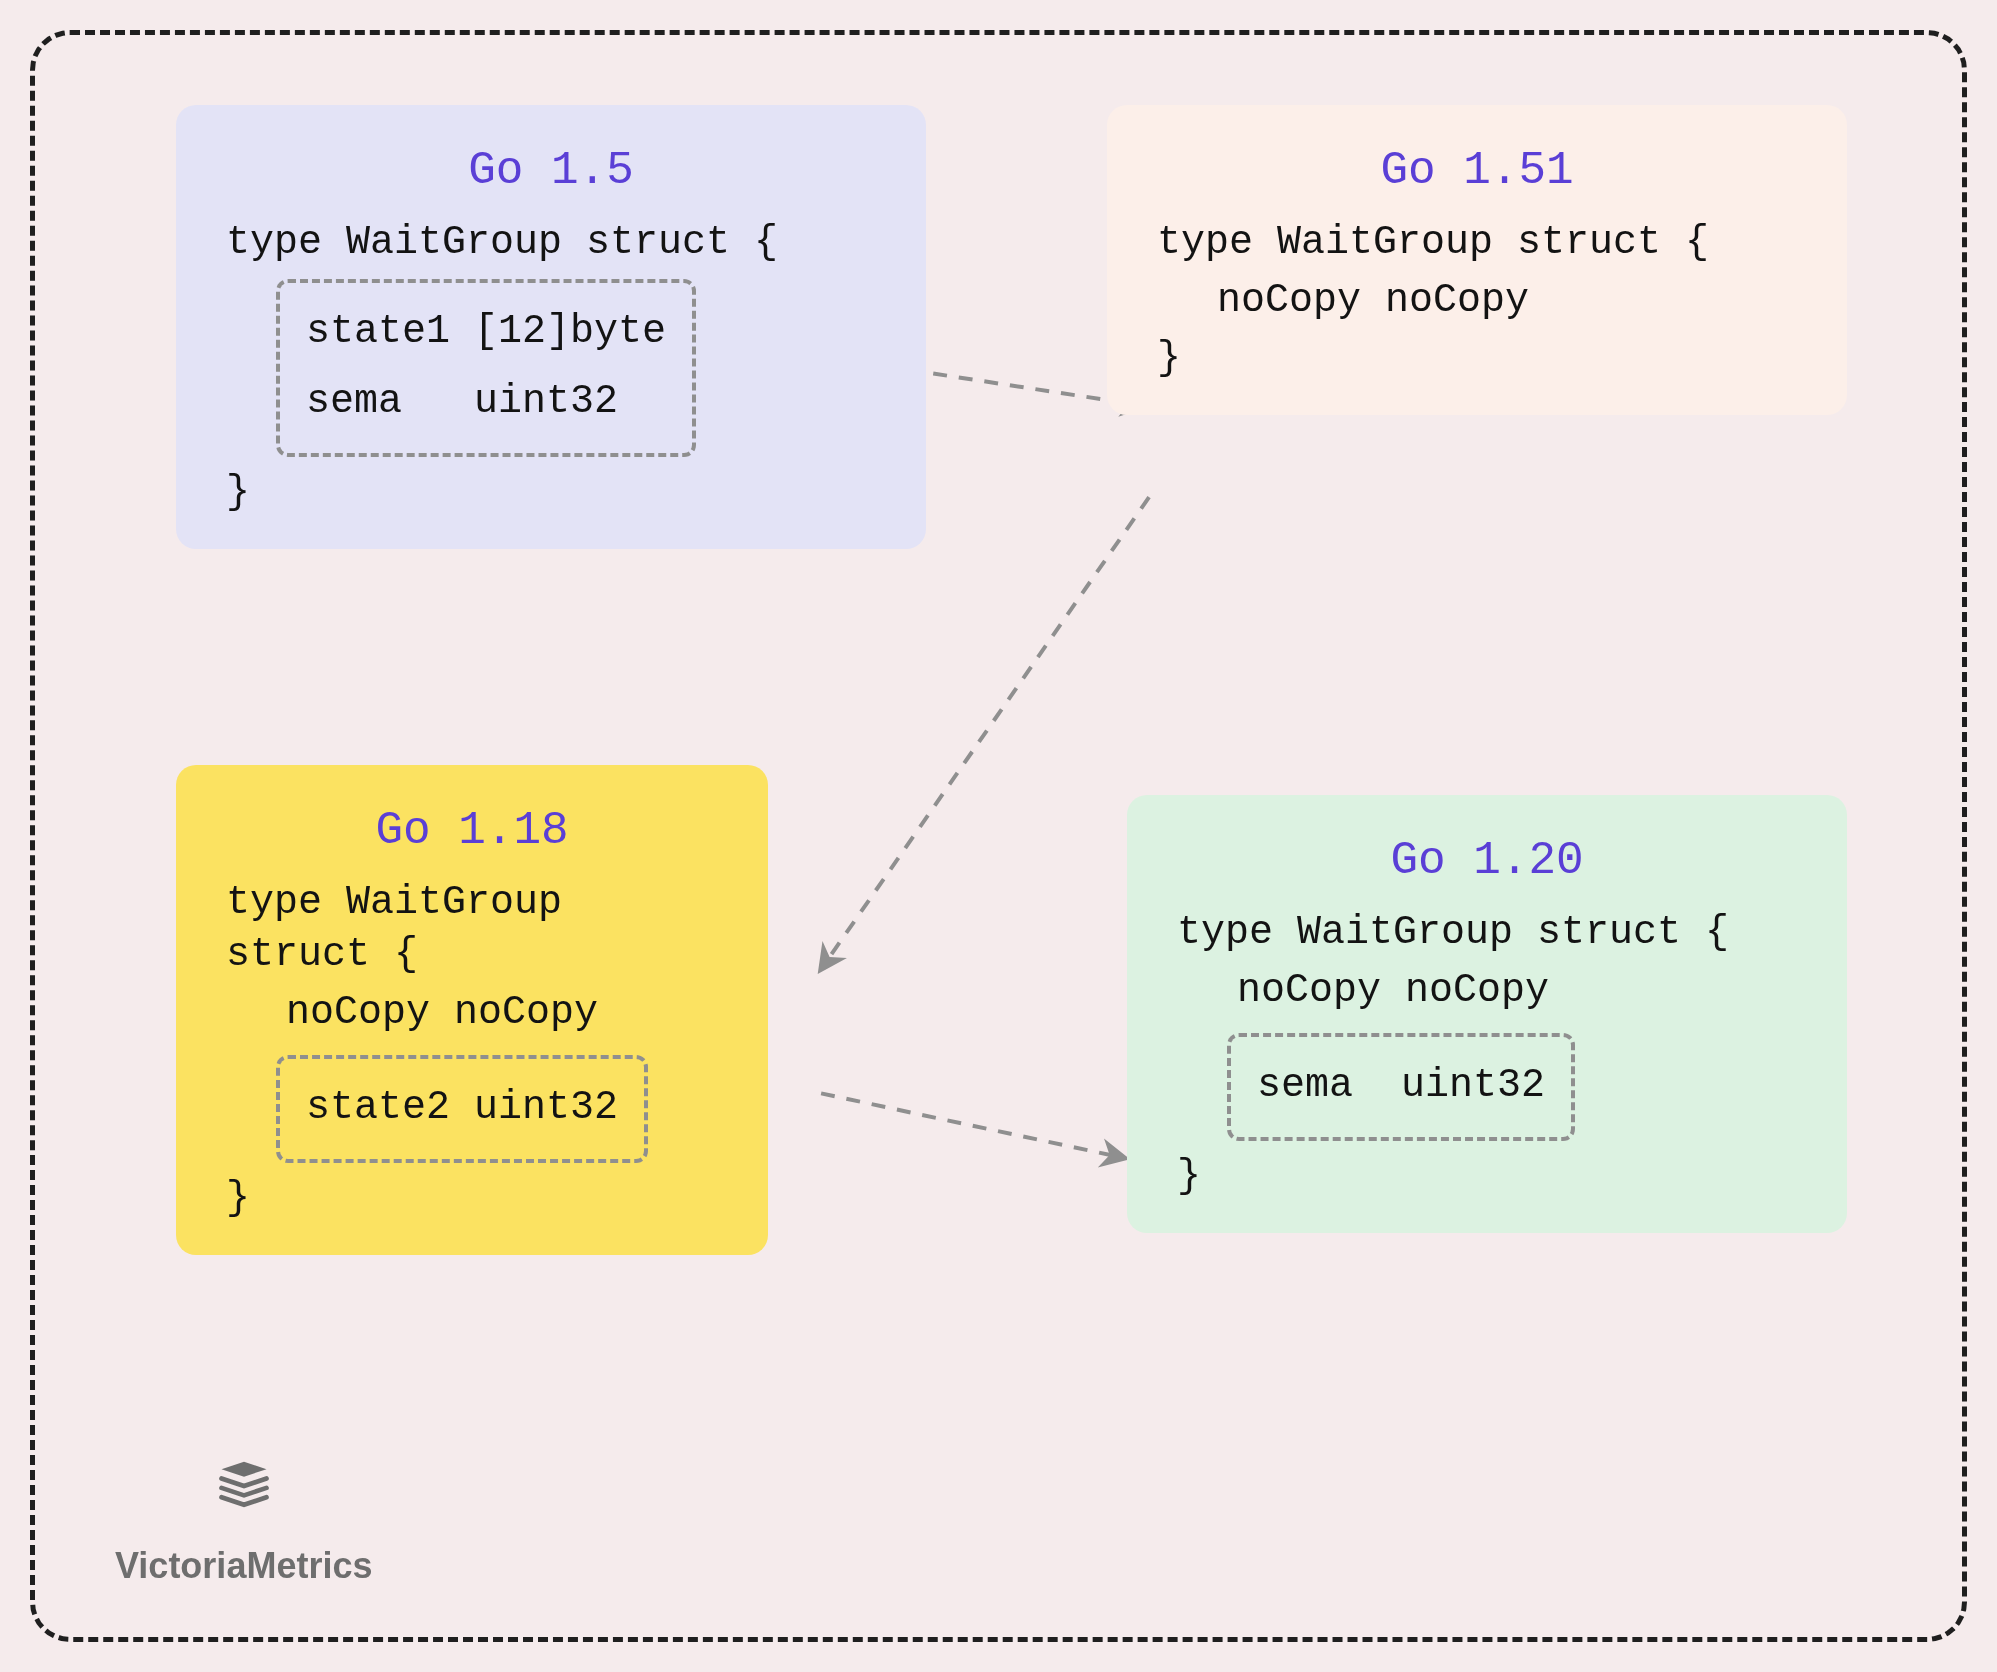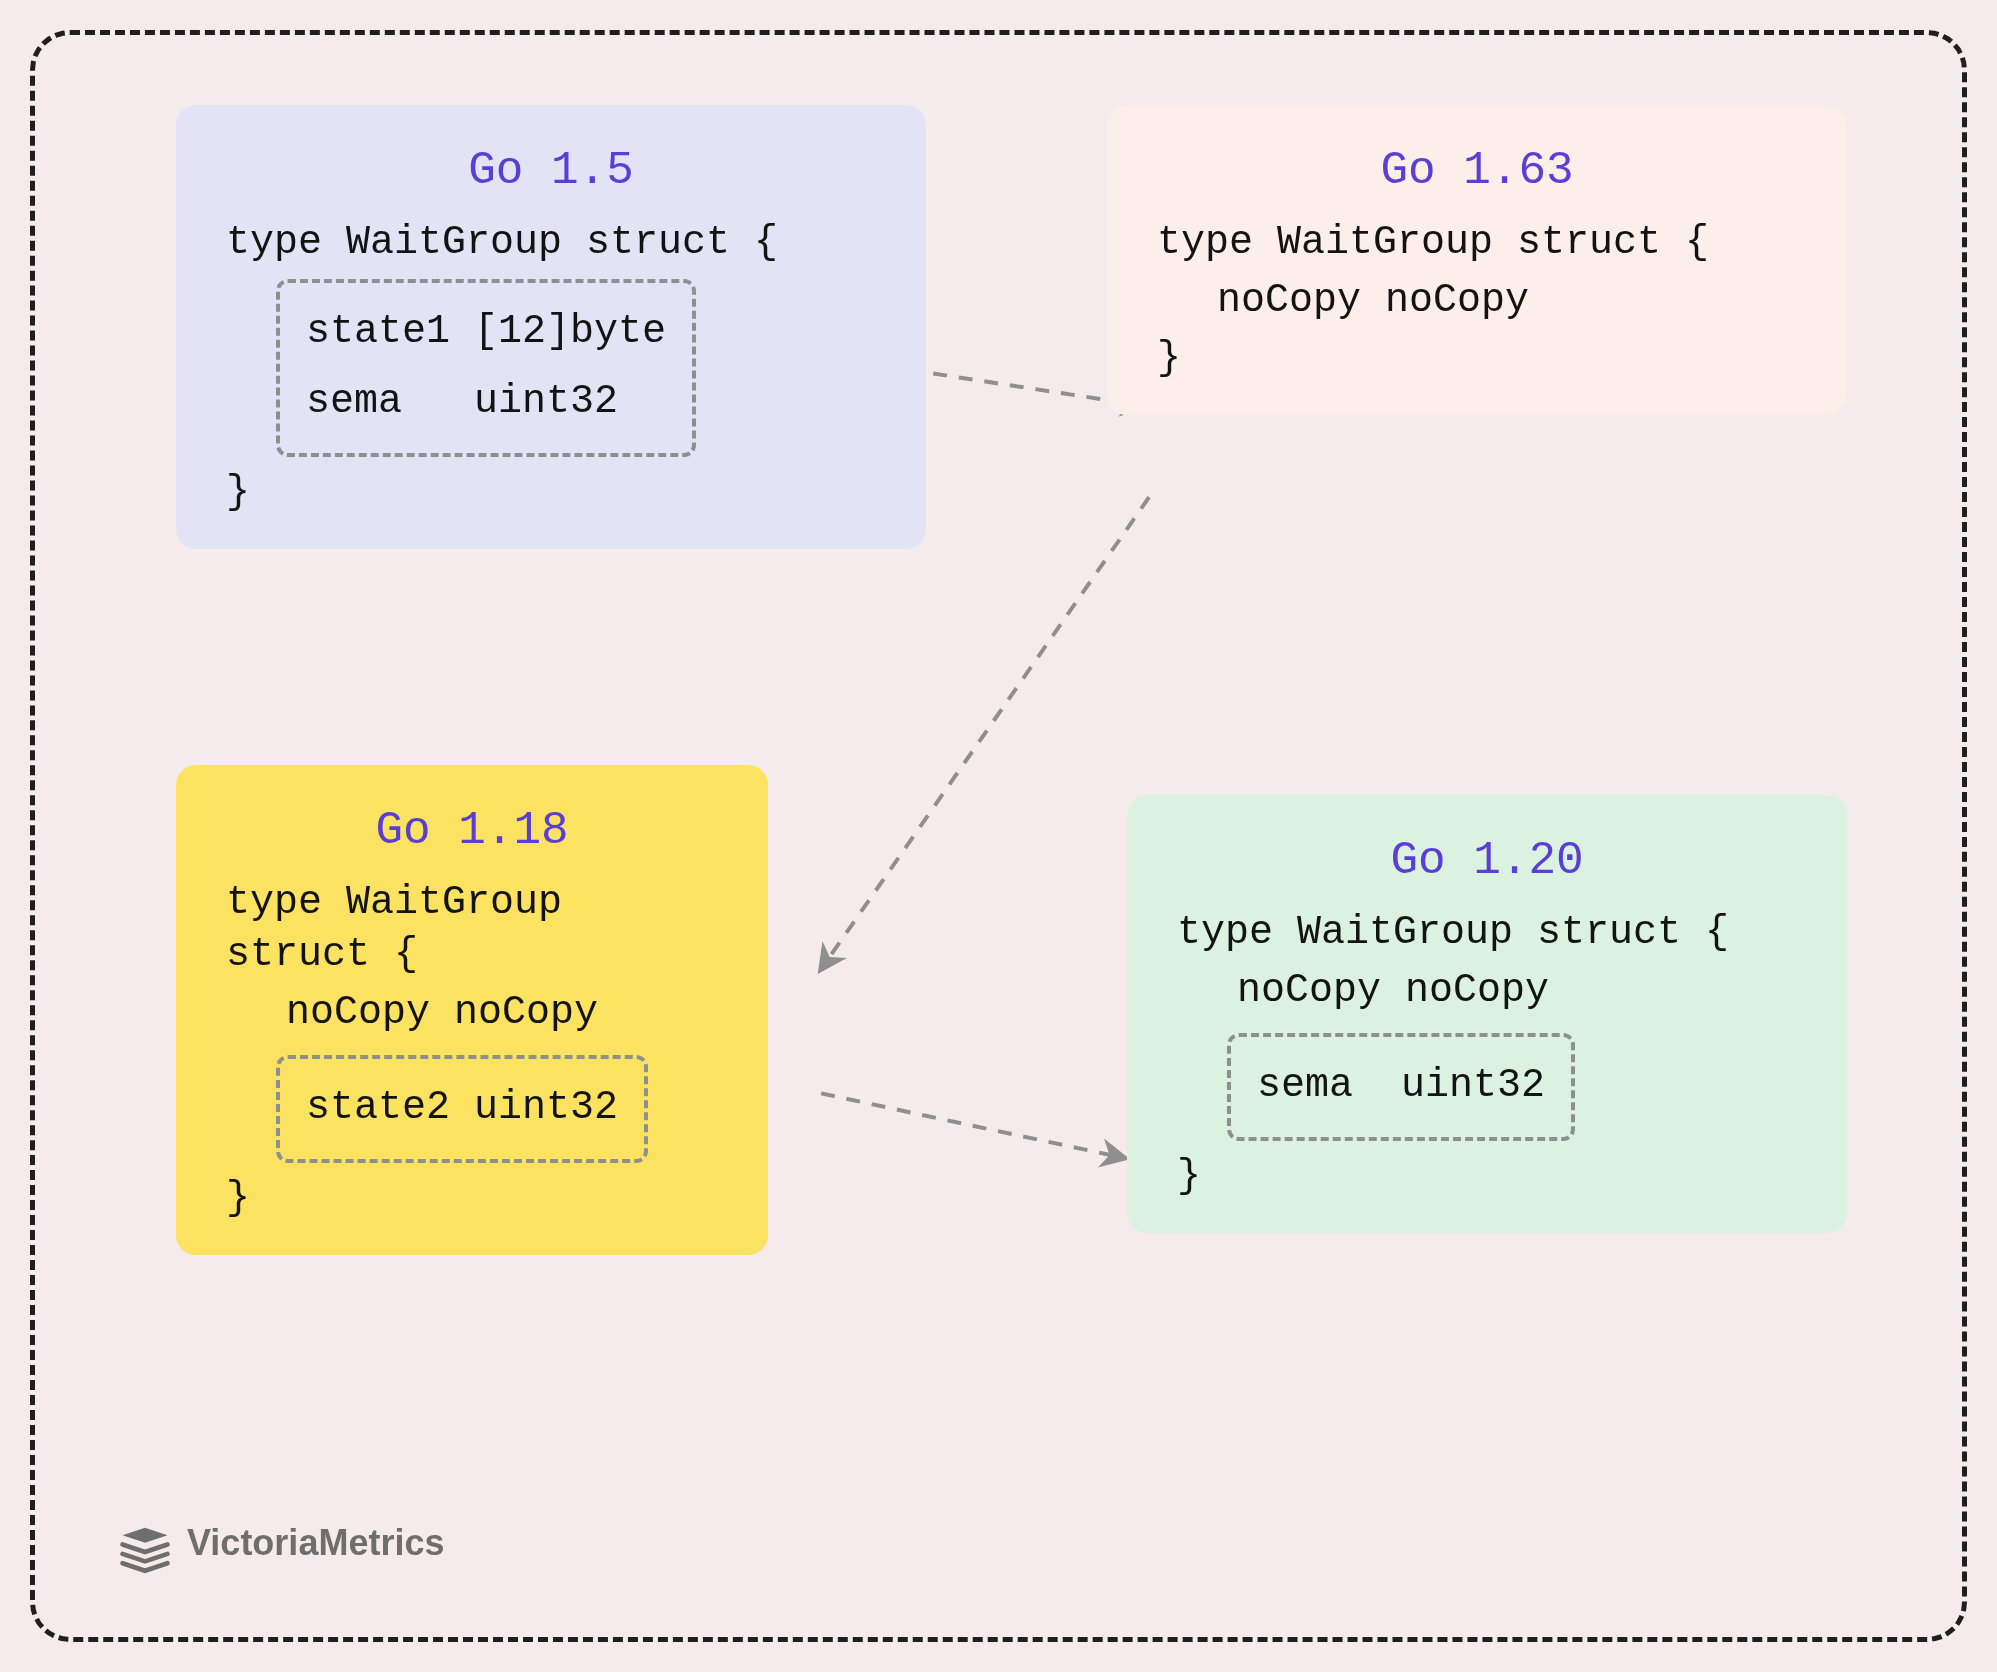--- a/index.html
+++ b/index.html
@@ -74,21 +74,23 @@
     inset: 0;
     width: 100%;
     height: 100%;
     pointer-events: none;
   }
   .brand {
     position: absolute;
     left: 80px;
     bottom: 50px;
     display: flex;
-    gap: 12px;
+    align-items: center;
+    gap: 24px;
+    flex-direction: column;
   }
   .brand svg { width: 60px; height: 60px; }
   .brand .brand-text {
     font-family: Arial, Helvetica, sans-serif;
     font-size: 36px;
     font-weight: 700;
     color: #6e6e6e;
   }
 </style>
 </head>
@@ -116,21 +118,21 @@
           <div class="dashed-box">
             <div class="field">state1 [12]byte</div>
             <div class="field">sema   uint32</div>
           </div>
         </div>
         <div class="struct-close">}</div>
       </div>
     </div>
 
     <div class="panel panel-111">
-      <div class="title">Go 1.63</div>
+      <div class="title">Go 1.51</div>
       <div class="code">
         <div class="struct-open">type WaitGroup struct {</div>
         <div class="nocopy">noCopy noCopy</div>
         <div class="struct-close">}</div>
       </div>
     </div>
 
     <div class="panel panel-118">
       <div class="title">Go 1.18</div>
       <div class="code">

